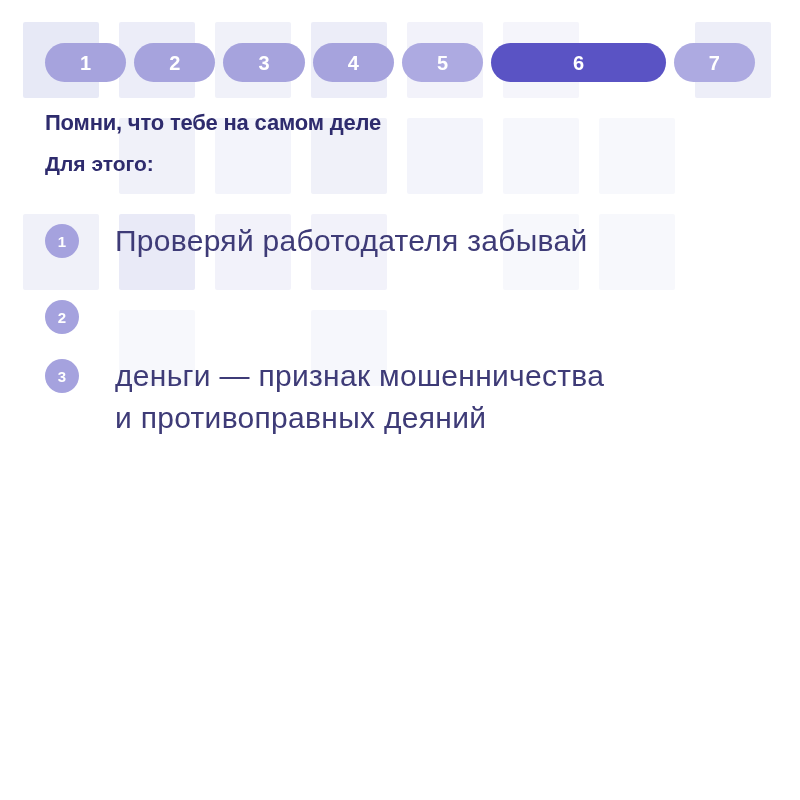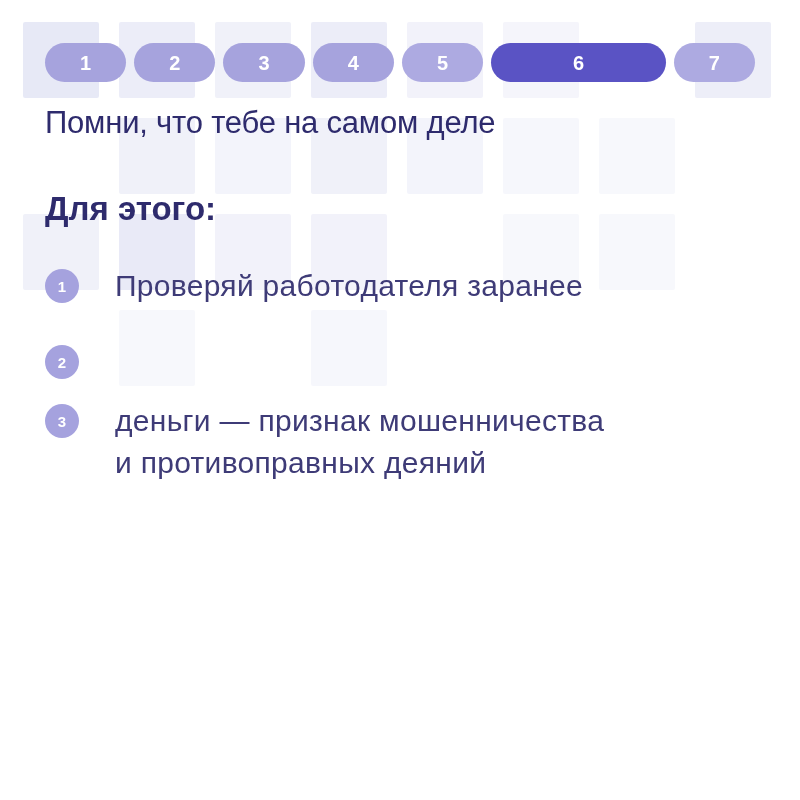--- a/index.html
+++ b/index.html
@@ -15,22 +15,22 @@
   
   .pagination { display: flex; gap: 8px; margin-top: 43px; height: 39px; width: 710px; }
   .pill {
     flex: 1; height: 39px; border-radius: 20px;
     display: flex; align-items: center; justify-content: center;
     color: #ffffff; font-size: 20px; font-weight: 700; line-height: 1;
   }
   .pill.active { flex: 2.15; }
 
   
-  .title { margin-top: 19px; color: #2e2b6d; font-size: 31px; font-weight: 400; line-height: 43px; letter-spacing: -0.2px; }
-  .section-heading { margin-top: 45px; color: #2e2b6d; font-size: 33px; font-weight: 700; line-height: 40px; }
+  .title { margin-top: 19px; color: #2e2b6d; font-size: 22px; font-weight: 700; line-height: 43px; letter-spacing: -0.2px; }
+  .section-heading { color: #2e2b6d; font-size: 21px; font-weight: 700; line-height: 40px; }
 
   
   .steps { margin-top: 36px; }
   .step { display: flex; align-items: flex-start; }
   .step + .step { margin-top: 34px; }
   .step:nth-child(3) { margin-top: 21px; }
   .badge {
     width: 34px; height: 34px; border-radius: 50%; flex: 0 0 34px;
     margin-top: 4px;
     display: flex; align-items: center; justify-content: center;
@@ -100,21 +100,21 @@
 
     <div class="section-heading">Для этого:</div>
 
     <div class="steps">
 
       <div class="step">
         <div class="badge" style="background: rgb(165, 162, 222);">
             <span>1</span>
           </div>
         <div class="step-text">
-          <div class="step-line">Проверяй работодателя заранее</div>
+          <div class="step-line">Проверяй работодателя забывай</div>
         </div>
       </div>
 
       <div class="step">
         <div class="badge" style="background: rgb(165, 162, 222);">
             <span>2</span>
           </div>
       </div>
 
       <div class="step">

